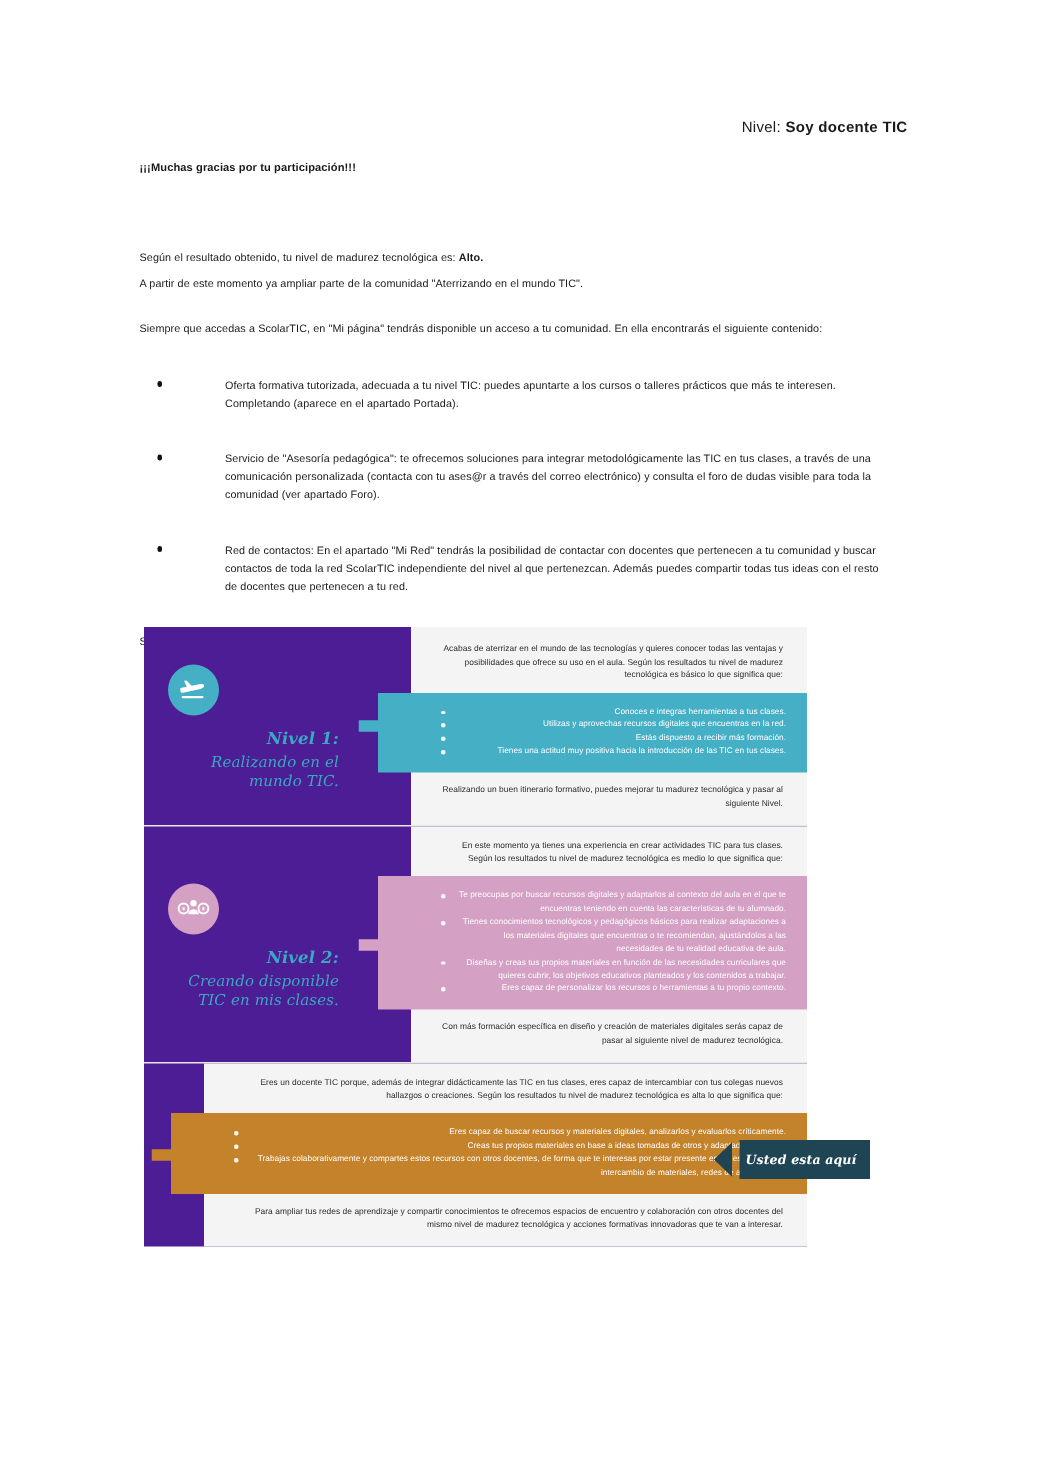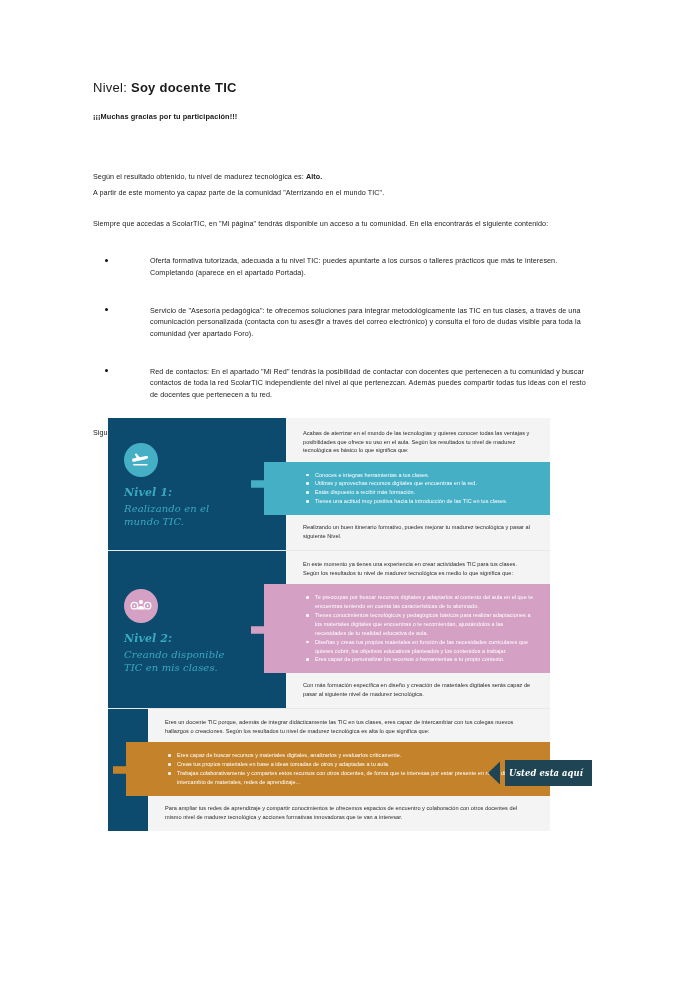--- a/index.html
+++ b/index.html
@@ -27,22 +27,22 @@
 
   
   .doc-body {
     position: absolute;
     left: 93px;
     top: 78px;
     width: 512px;
   }
 
   .doc-title {
-    text-align: left;
-    font-size: 13px;
+    text-align: right;
+    font-size: 10px;
     line-height: 1.5;
     margin: 0 0 14px 0;
     letter-spacing: 0.02em;
   }
   .doc-title .bold { font-weight: bold; }
 
   .thanks {
     font-size: 7.4px;
     font-weight: bold;
     margin: 0 0 30px 0;
@@ -87,24 +87,25 @@
   .closing {
     font-size: 7.2px;
     line-height: 1.62;
     margin: 6px 0 0 0;
     letter-spacing: 0.01em;
   }
 
   
   .infographic {
     position: absolute;
-    left: 108px;
+    left: 96px;
     top: 418px;
     width: 442px;
-    background: #0c4a6e;
+    background: #4c1d95;
+    text-align: right;
   }
 
   .level-row {
     position: relative;
     display: flex;
     align-items: stretch;
     min-height: 118px;
     border-bottom: 1px solid #e8e8e8;
   }
   .level-row:last-child { border-bottom: none; }
@@ -268,21 +269,21 @@
     </p>
 
     <p class="thanks">¡¡¡Muchas gracias por tu participación!!!</p>
 
     <div class="spacer-lg"></div>
 
     <p class="para">
       <span>Según el resultado obtenido, tu nivel de madurez tecnológica es:</span>
       <span class="bold">Alto.</span>
     </p>
-    <p class="para">A partir de este momento ya capaz  parte de la comunidad "Aterrizando en el mundo TIC".</p>
+    <p class="para">A partir de este momento ya ampliar  parte de la comunidad "Aterrizando en el mundo TIC".</p>
 
     <div class="spacer-md"></div>
 
     <p class="para">Siempre que accedas a ScolarTIC, en "Mi página" tendrás disponible un acceso a tu comunidad.  En ella encontrarás el siguiente contenido:</p>
 
     <ul class="bullets">
       <li>
         <span class="dot"></span>
         <span>Oferta formativa tutorizada, adecuada a tu nivel TIC: puedes apuntarte a los cursos o talleres prácticos que más te interesen. Completando (aparece en el apartado Portada).</span>
       </li>

